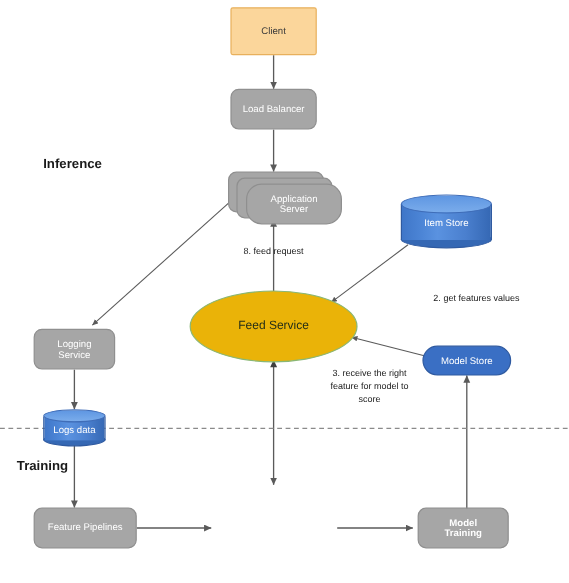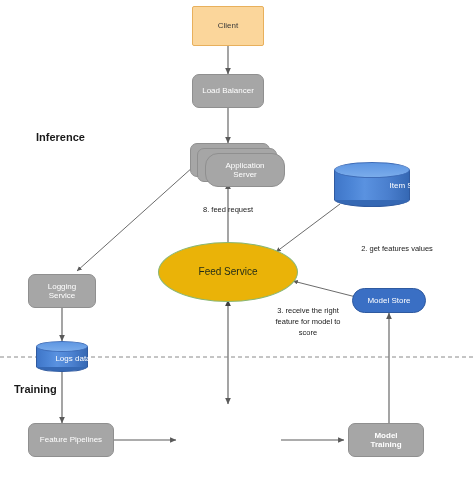--- a/index.html
+++ b/index.html
@@ -212,32 +212,32 @@
     <span>
       <span>Logging</span><br>
       <span>Service</span>
     </span>
   </div>
 
   <div class="cyl" style="left:36px; top:341px; width:52px; height:32px;">
     <div class="cyl-bottom" style="top:20px; width:52px; height:11px;"></div>
     <div class="cyl-body" style="top:6px;  width:52px; height:20px;"></div>
     <div class="cyl-top" style="width:52px; height:11px;"></div>
-    <div class="cyl-label" style="top:13px;padding-left:11px;">Logs data</div>
+    <div class="cyl-label" style="top:13px;">Logs data</div>
   </div>
 
   <div class="node ellipse-green" style="left:158px; top:242px; width:140px; height:60px;">
     <span>Feed Service</span>
   </div>
 
   <div class="cyl" style="left:334px; top:162px; width:76px; height:46px;">
     <div class="cyl-bottom" style="top:30px; width:76px; height:15px;"></div>
     <div class="cyl-body" style="top:8px;  width:76px; height:30px;"></div>
     <div class="cyl-top" style="width:76px; height:16px;"></div>
-    <div class="cyl-label" style="top:19px;margin-left:36px;">Item Store</div>
+    <div class="cyl-label" style="top:19px;">Item Store</div>
   </div>
 
   <div class="node pill-blue" style="left:352px; top:288px; width:74px; height:25px;">
     <span>Model Store</span>
   </div>
 
   <div class="node gray-box" style="left:28px; top:423px; width:86px; height:34px;">
     <span>Feature Pipelines</span>
   </div>
 

